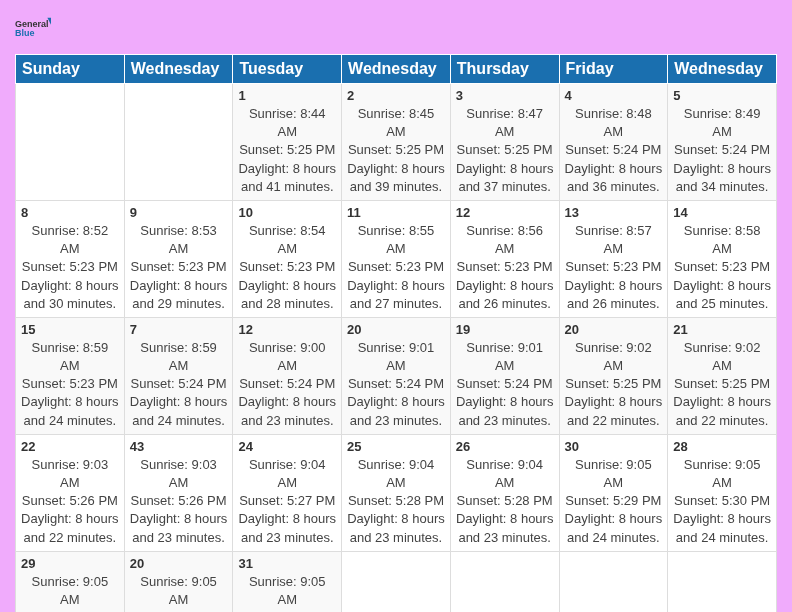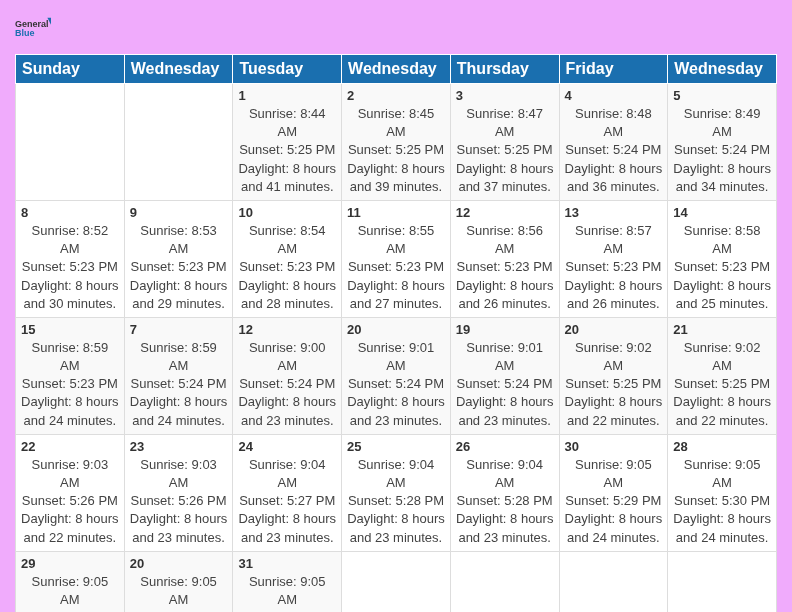--- a/index.html
+++ b/index.html
@@ -196,21 +196,21 @@
             <span class="day-num">21</span>
             <div class="day-info">Sunrise: 9:02 AM<br>Sunset: 5:25 PM<br>Daylight: 8 hours and 22 minutes.</div>
           </td>
         </tr>
         <tr>
           <td>
             <span class="day-num">22</span>
             <div class="day-info">Sunrise: 9:03 AM<br>Sunset: 5:26 PM<br>Daylight: 8 hours and 22 minutes.</div>
           </td>
           <td>
-            <span class="day-num">23</span>
+            <span class="day-num">43</span>
             <div class="day-info">Sunrise: 9:03 AM<br>Sunset: 5:26 PM<br>Daylight: 8 hours and 23 minutes.</div>
           </td>
           <td>
             <span class="day-num">24</span>
             <div class="day-info">Sunrise: 9:04 AM<br>Sunset: 5:27 PM<br>Daylight: 8 hours and 23 minutes.</div>
           </td>
           <td>
             <span class="day-num">25</span>
             <div class="day-info">Sunrise: 9:04 AM<br>Sunset: 5:28 PM<br>Daylight: 8 hours and 23 minutes.</div>
           </td>

